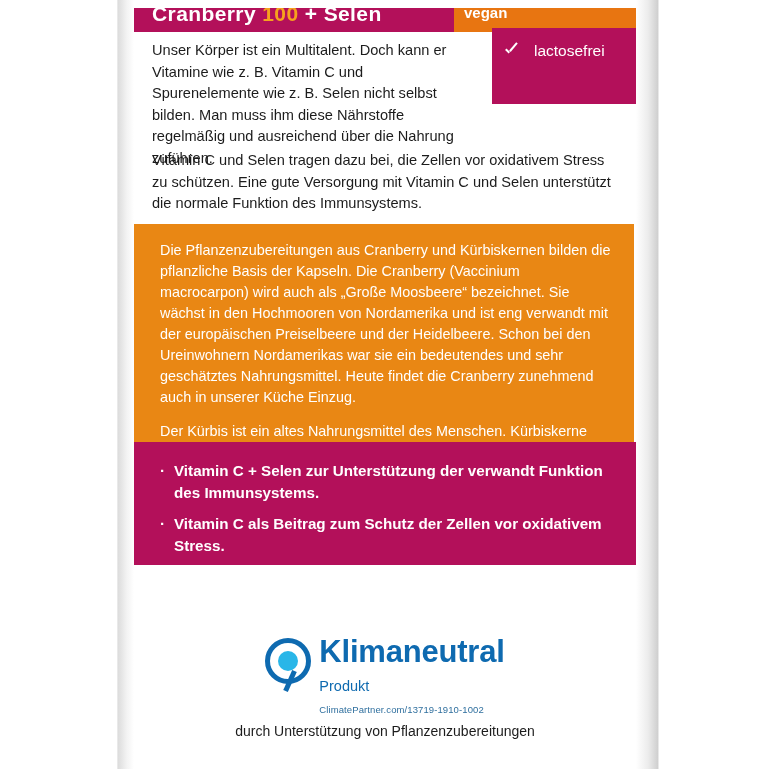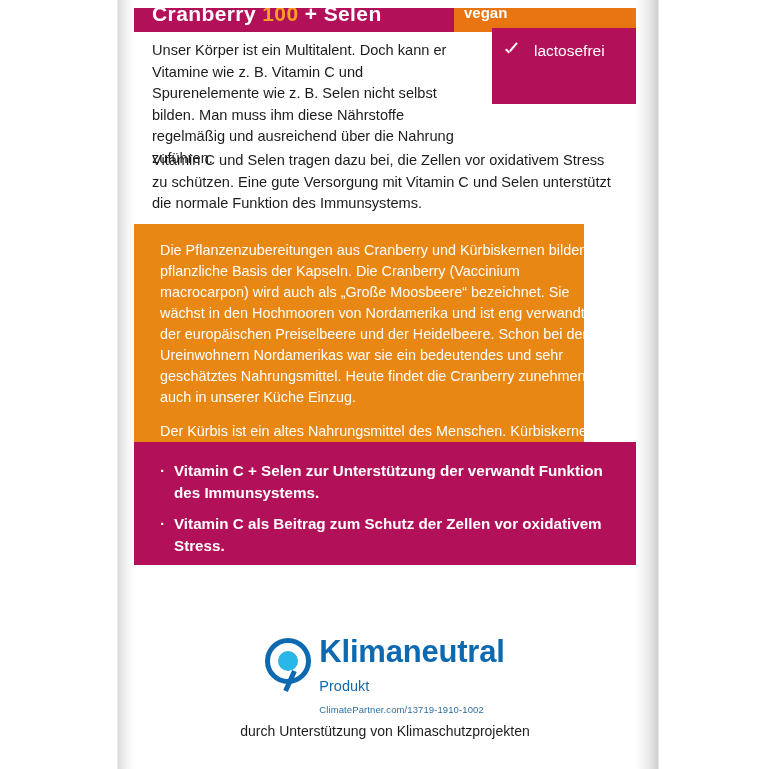--- a/index.html
+++ b/index.html
@@ -158,21 +158,21 @@
     width: 11px; height: 2.2px;
     background: #ffffff;
     transform: rotate(-50deg);
   }
 
   
   .orange-block {
     position: absolute;
     left: 134px;
     top: 224px;
-    width: 450px;
+    width: 500px;
     height: 218px;
     background: #e98714;
   }
   .orange-inner {
     position: absolute;
     left: 26px;
     top: 16px;
     width: 452px;
     color: #ffffff;
     font-size: 14.4px;
@@ -344,16 +344,16 @@
       <div class="klima-mark">
         <div class="ring"></div>
         <div class="dot"></div>
       </div>
       <div class="klima-textcol">
         <div class="klima-title">Klimaneutral</div>
         <div class="klima-sub">Produkt</div>
         <div class="klima-url">ClimatePartner.com/13719-1910-1002</div>
       </div>
     </div>
-    <div class="klima-caption">durch Unterstützung von Klimaschutzprojekten</div>
+    <div class="klima-caption">durch Unterstützung von Pflanzenzubereitungen</div>
   </div>
 
 </div>
 
 </body></html>

